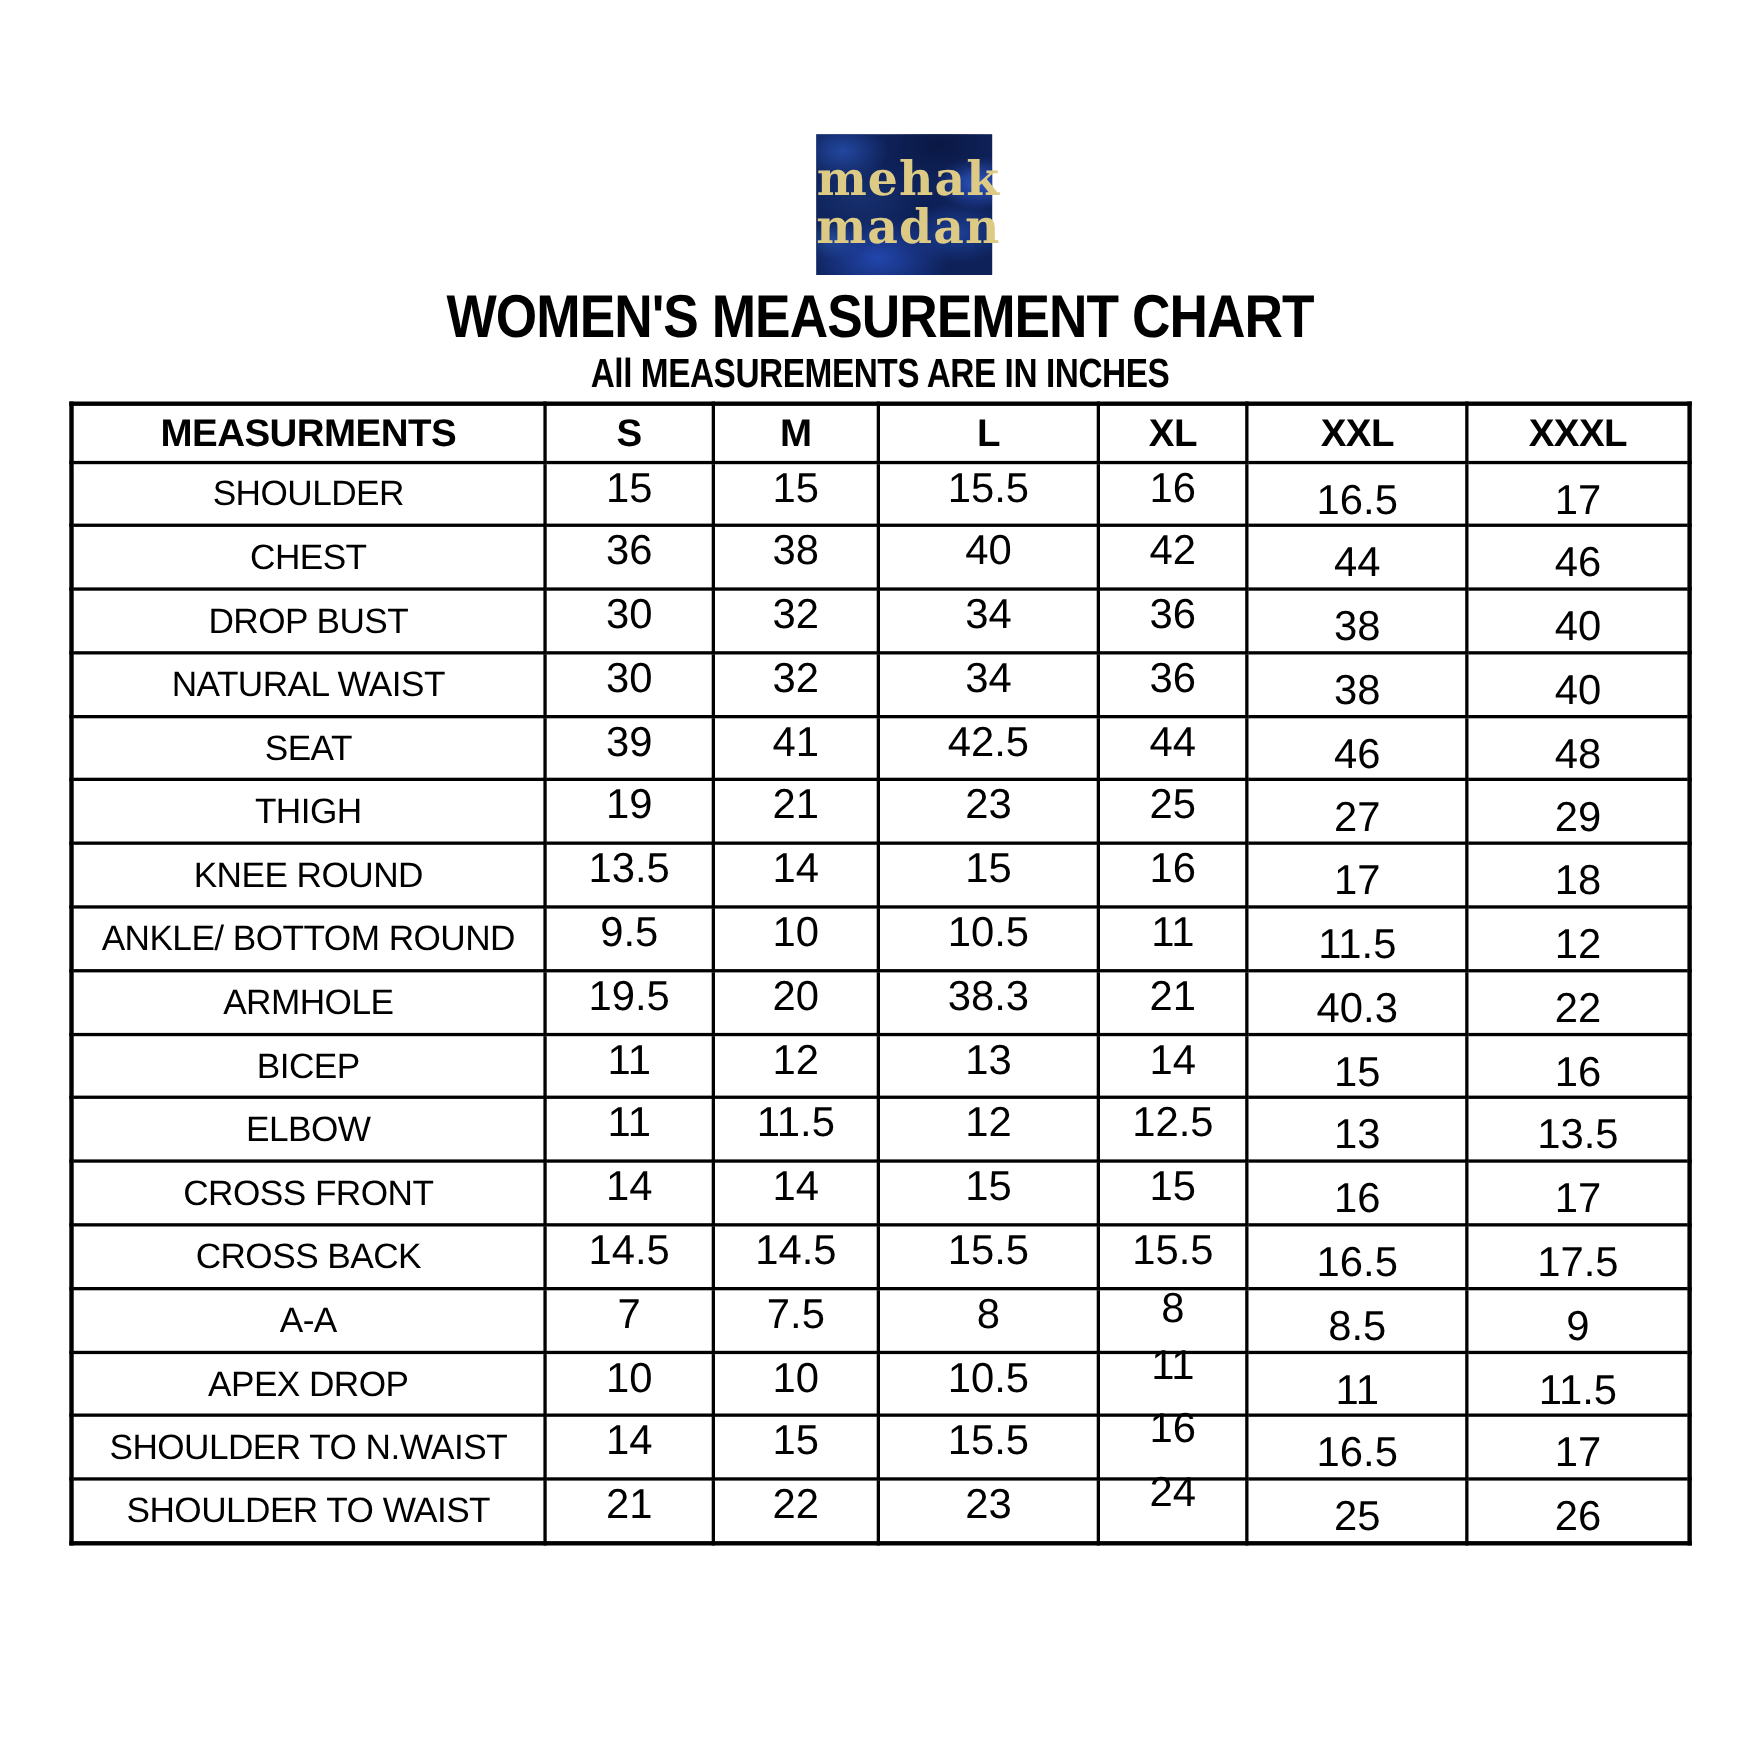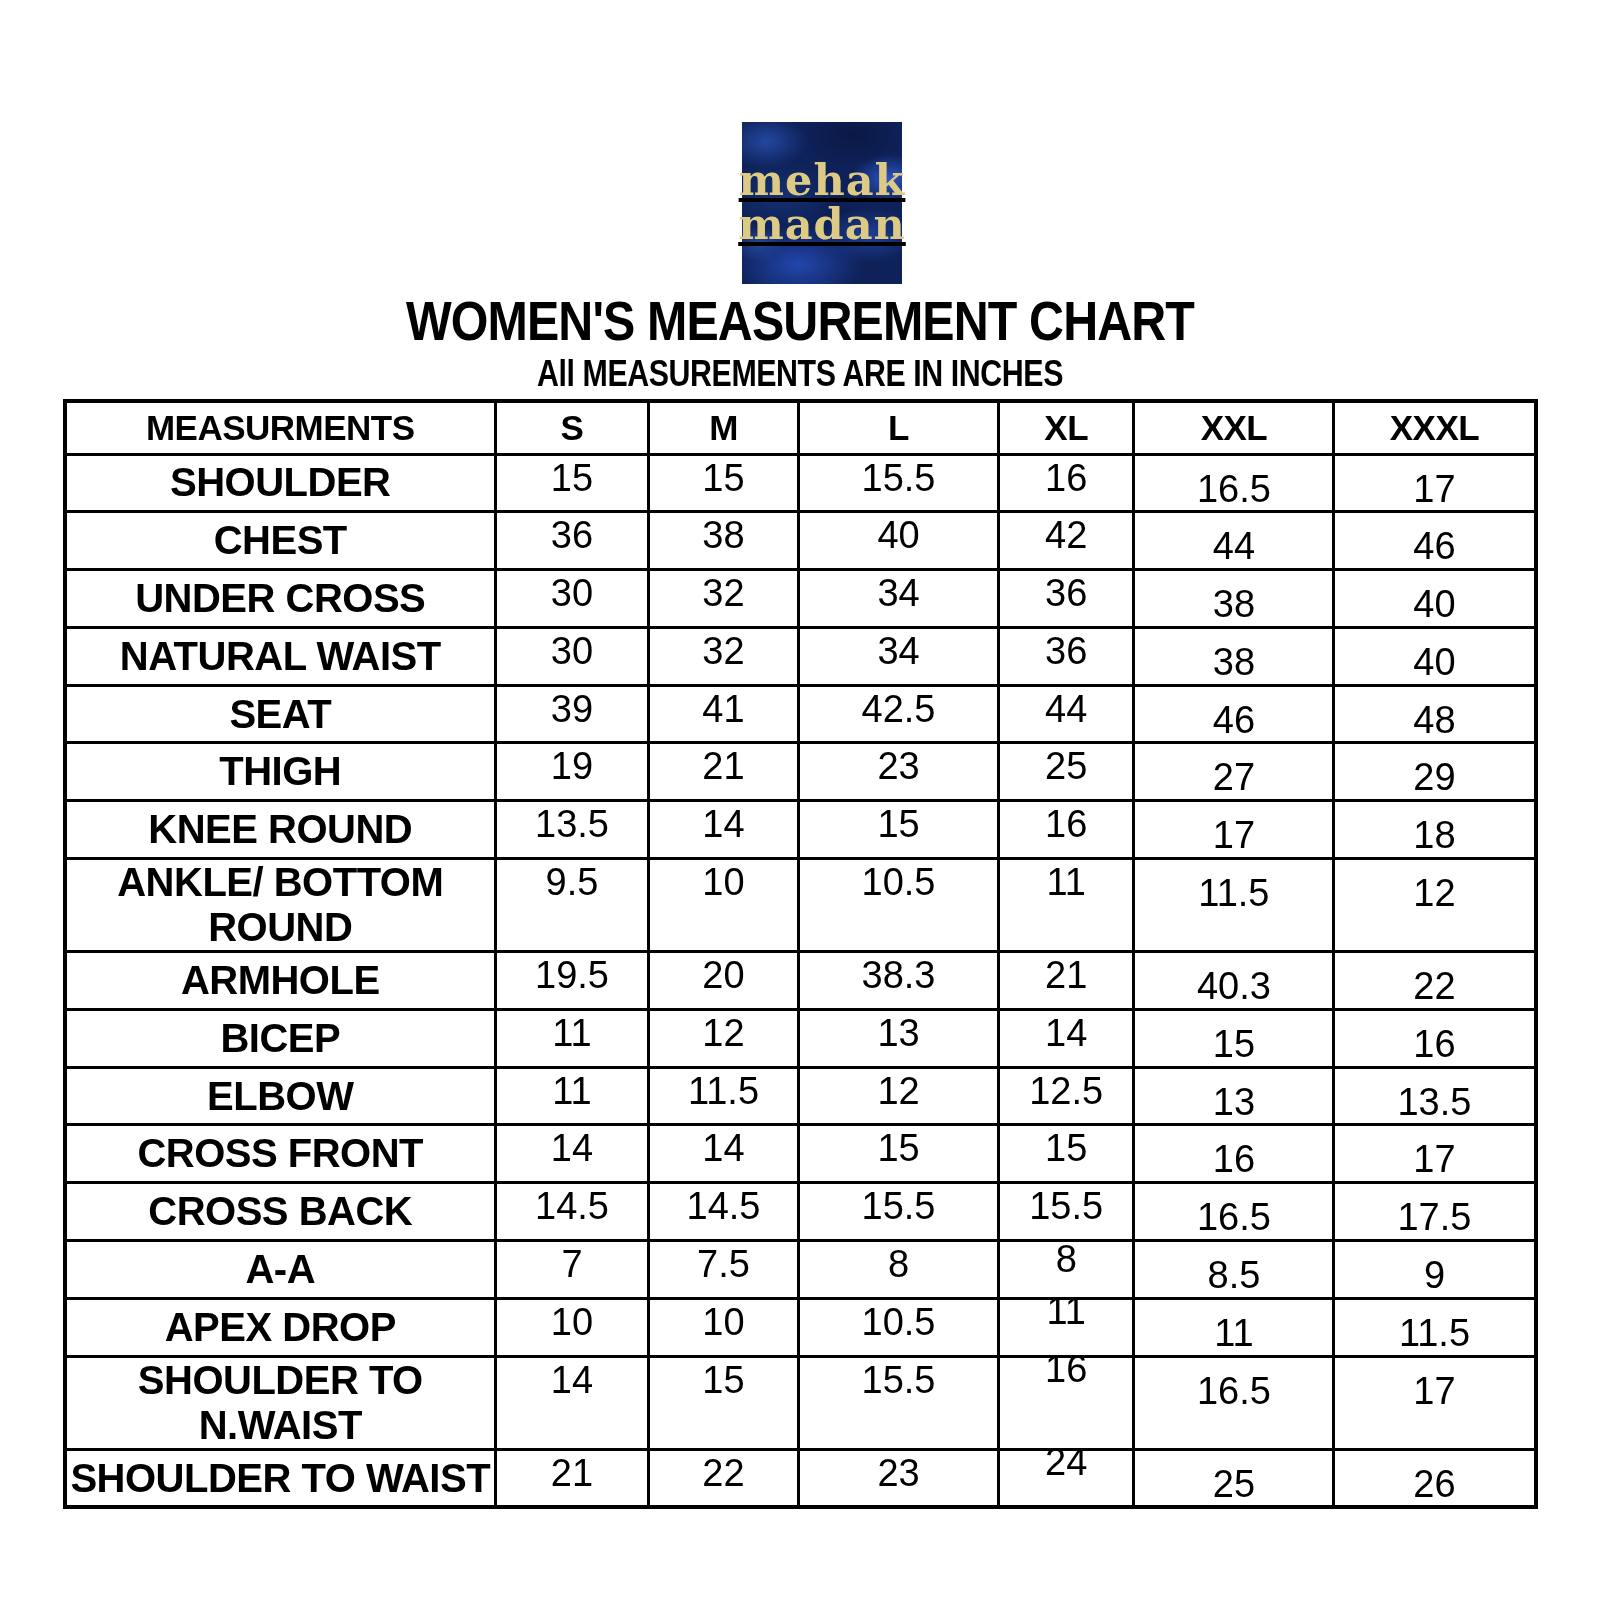--- a/index.html
+++ b/index.html
@@ -6,35 +6,34 @@
   html,body { margin:0; padding:0; }
   body {
     width:1600px; height:1600px;
     background:#ffffff;
     font-family:"Liberation Sans", sans-serif;
     color:#000;
     overflow:hidden;
   }
   
   .logo {
-    width:160px; height:162px;
+    width:160px; height:128px;
     margin:122px auto 0;
     transform:translateX(22px);
-    display:flex; align-items:center; justify-content:center;
+    display:flex; align-items:center; justify-content:flex-start;
     background-color:#0e2158;
     background-image:
       radial-gradient(60px 40px at 15% 12%, #23479f 0%, rgba(35,71,159,0) 70%),
       radial-gradient(70px 45px at 70% 8%,  #0a1844 0%, rgba(10,24,68,0) 70%),
       radial-gradient(55px 35px at 92% 35%, #2d55c4 0%, rgba(45,85,196,0) 70%),
       radial-gradient(80px 50px at 25% 45%, #16306f 0%, rgba(22,48,111,0) 70%),
       radial-gradient(70px 40px at 80% 70%, #1d3f96 0%, rgba(29,63,150,0) 70%),
       radial-gradient(90px 55px at 35% 88%, #2246ad 0%, rgba(34,70,173,0) 72%),
       radial-gradient(50px 30px at 60% 55%, #0b1f55 0%, rgba(11,31,85,0) 70%),
       radial-gradient(40px 26px at 10% 75%, #224a8e 0%, rgba(34,74,142,0) 70%);
-    text-decoration: underline;
   }
   .logo-text {
     text-align:center;
     font-family:"DejaVu Serif", serif;
     font-weight:bold;
     font-size:43px;
     line-height:1.02;
     letter-spacing:1px;
     color:#ddcb85;
   }
@@ -73,22 +72,22 @@
     text-align:center;
     overflow:visible;
   }
   .size-chart th {
     font-weight:700;
     font-size:35px;
     vertical-align:middle;
     letter-spacing:-0.5px;
   }
   .size-chart td.label {
-    font-weight:700;
-    font-size:40px;
+    font-weight:400;
+    font-size:32px;
     vertical-align:middle;
     letter-spacing:-0.5px;
   }
   .size-chart td.val {
     font-weight:400;
     font-size:38px;
     line-height:1.1;
     vertical-align:top;
     padding-top:2px;
   }
@@ -170,21 +169,21 @@
             <span>42</span>
           </td>
           <td class="val low">
             <span>44</span>
           </td>
           <td class="val low">
             <span>46</span>
           </td>
         </tr>
         <tr>
-          <td class="label">UNDER CROSS</td>
+          <td class="label">DROP BUST</td>
           <td class="val">
             <span>30</span>
           </td>
           <td class="val">
             <span>32</span>
           </td>
           <td class="val">
             <span>34</span>
           </td>
           <td class="val">

